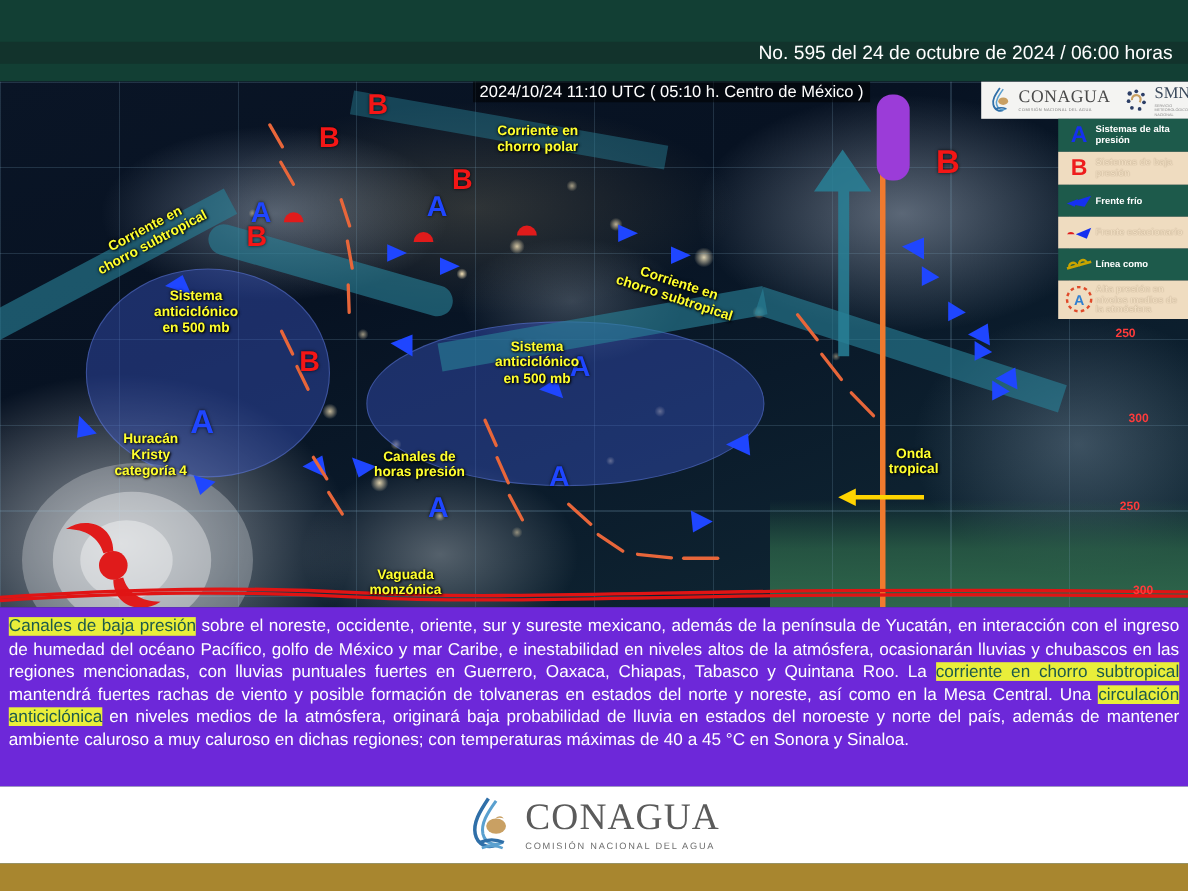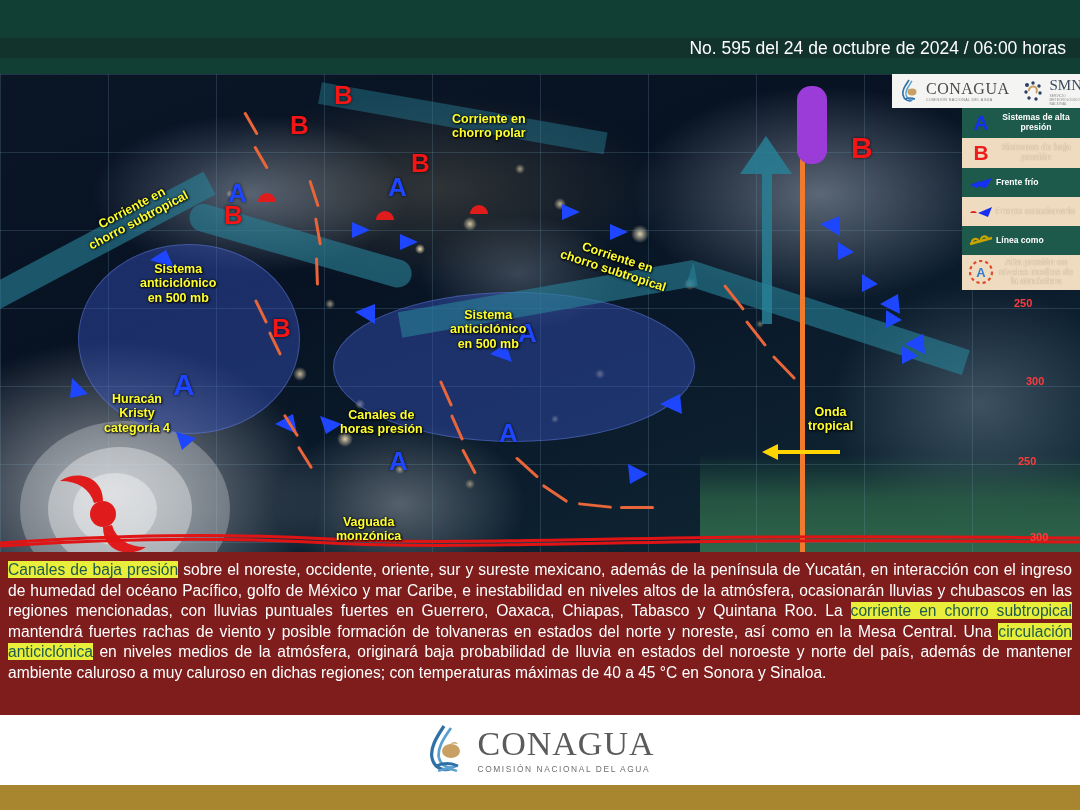--- a/index.html
+++ b/index.html
@@ -133,21 +133,21 @@
     padding: 3px 4px;
   }
   .legend-row.dark { background: #1d5a4b; }
   .legend-row.light { background: #efdcc0; }
   .legend-icon {
     width: 30px; flex: none;
     display: flex; align-items: center; justify-content: center;
     font-weight: bold;
   }
   .legend-label {
-    font-size: 8.6px; font-weight: bold; line-height: 1.12; text-align: center;
+    font-size: 8.6px; font-weight: bold; line-height: 1.12;
   }
   .legend-row.dark .legend-label { color: #ffffff; }
   .legend-row.light .legend-label { color: #efdcc0; text-shadow: 0 0 1px rgba(160,140,110,.9); }
   .ic-A { color: #1530f0; font-size: 21px; font-family: "Liberation Sans", sans-serif; }
   .ic-B { color: #ee1d1d; font-size: 21px; font-family: "Liberation Sans", sans-serif; }
 
   
   .ann {
     position: absolute;
     color: #ffff2e;
@@ -183,21 +183,21 @@
     background: #f07a2e;
   }
   .monzon {
     position: absolute; left: 0; top: 458px; width: 1080px; height: 16px;
   }
 
   
   .text-block {
     position: absolute; left: 0; top: 552px;
     width: 1080px; height: 163px;
-    background: #7f1d1d;
+    background: #6d28d9;
     padding: 8px 8px 4px 8px;
   }
   .text-block p {
     color: #ffffff;
     font-size: 15.6px;
     line-height: 1.32;
     text-align: justify;
     text-justify: inter-word;
   }
   .hl-box { background: #e9ee3a; color: #1d5a4b; }
@@ -366,20 +366,21 @@
     <div class="ann" style="left:808px;top:331px;">Onda
 tropical</div>
 
     <div style="position:absolute;left:1036px;top:36px;color:#ff3b3b;font-size:11px;font-weight:bold;">400</div>
     <div style="position:absolute;left:1044px;top:94px;color:#ff3b3b;font-size:11px;font-weight:bold;">350</div>
     <div style="position:absolute;left:1014px;top:223px;color:#ff3b3b;font-size:11px;font-weight:bold;">250</div>
     <div style="position:absolute;left:1026px;top:301px;color:#ff3b3b;font-size:11px;font-weight:bold;">300</div>
     <div style="position:absolute;left:1018px;top:381px;color:#ff3b3b;font-size:11px;font-weight:bold;">250</div>
     <div style="position:absolute;left:1030px;top:457px;color:#ff3b3b;font-size:11px;font-weight:bold;">300</div>
 
+    <div class="map-timestamp">2024/10/24 11:10 UTC ( 05:10 h. Centro de México )</div>
 
     <div class="logo-box">
       <svg class="logo-drop" viewBox="0 0 20 24">
         <path d="M9 1 C5 7, 2 11, 3 16 C4 21, 9 23, 12 21" fill="none" stroke="#2f6fa8" stroke-width="1.6"></path>
         <path d="M12 2 C8 8, 5 12, 6 16 C7 20, 11 22, 14 20" fill="none" stroke="#5aa0cf" stroke-width="1.4"></path>
         <ellipse cx="12" cy="13" rx="4.5" ry="3.4" fill="#c9a063"></ellipse>
         <path d="M5 20 Q10 18, 15 20" stroke="#2f6fa8" stroke-width="1.4" fill="none"></path>
       </svg>
       <div>
         <div class="logo-conagua-txt">CONAGUA</div>

